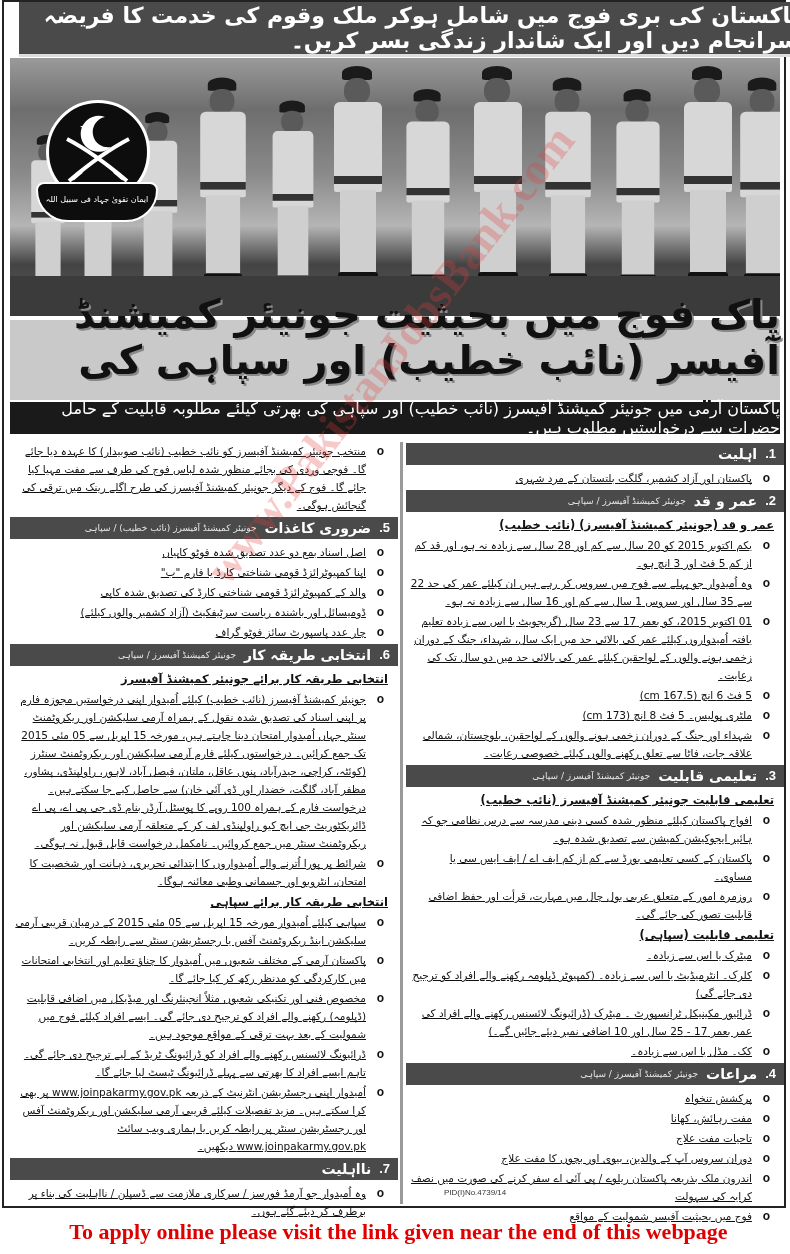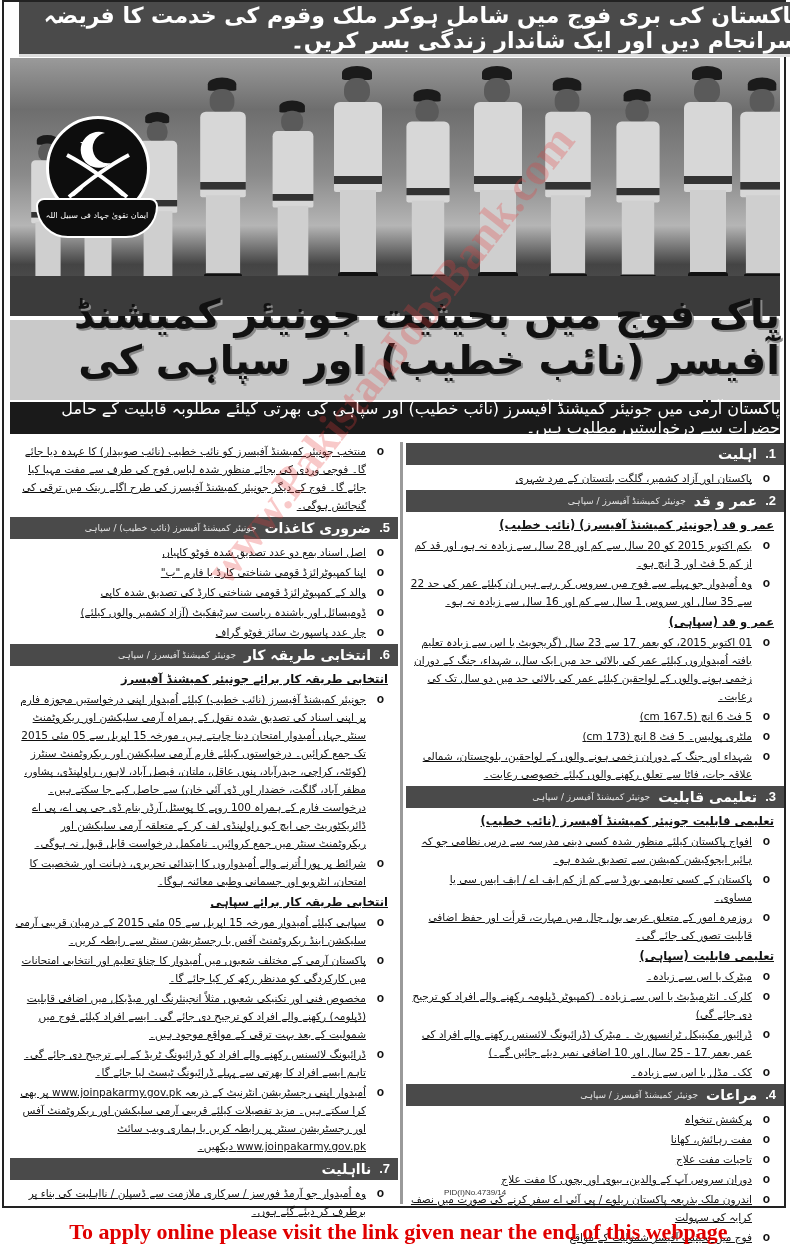--- a/index.html
+++ b/index.html
@@ -8,21 +8,21 @@
   .top-banner{position:absolute;left:15px;top:0;width:100%;height:52px;background:#4a4a4a;border-bottom:3px solid #ddd;display:flex;align-items:center;justify-content:center;direction:rtl;}
   .top-banner span{color:#fff;font-size:22px;font-weight:bold;letter-spacing:0;}
   .photo{position:absolute;left:6px;top:56px;width:770px;height:258px;background:linear-gradient(180deg,#9a9a9a 0%,#6e6e6e 20%,#8a8a8a 45%,#b5b5b5 65%,#444 80%,#5a5a5a 100%);overflow:hidden;}
   .soldier{position:absolute;bottom:20px;width:56px;height:230px;}
   .soldier .cap{position:absolute;top:0;left:12px;width:30px;height:14px;background:#1b1b1b;border-radius:50% 50% 10% 10%;}
   .soldier .head{position:absolute;top:12px;left:14px;width:26px;height:26px;background:#5a5a5a;border-radius:45%;}
   .soldier .body{position:absolute;top:36px;left:4px;width:48px;height:90px;background:#d7d7d7;border-radius:6px 6px 2px 2px;}
   .soldier .belt{position:absolute;top:110px;left:4px;width:48px;height:8px;background:#333;}
   .soldier .legs{position:absolute;top:124px;left:10px;width:36px;height:90px;background:#cfcfcf;}
   .soldier .boots{position:absolute;top:206px;left:8px;width:40px;height:14px;background:#111;border-radius:3px;}
-  .emblem{position:absolute;left:26px;top:58px;width:118px;height:140px;}
+  .emblem{position:absolute;left:26px;top:42px;width:118px;height:140px;}
   .emblem .disc{position:absolute;left:10px;top:0;width:98px;height:98px;border-radius:50%;background:#0d0d0d;border:3px solid #fff;}
   .emblem .ribbon{position:absolute;left:0;top:82px;width:118px;height:36px;background:#0d0d0d;border:2px solid #fff;border-radius:10px 10px 40px 40px;color:#fff;font-size:8px;text-align:center;line-height:32px;direction:rtl;}
   .road{position:absolute;left:0;bottom:0;width:100%;height:40px;background:#3b3b3b;}
   .headline{position:absolute;left:6px;top:318px;width:770px;height:80px;background:#c9c9c9;display:flex;align-items:center;justify-content:center;direction:rtl;border-bottom:3px solid #fff;}
   .headline span{font-size:40px;font-weight:bold;color:#111;text-shadow:2px 2px 0 #888;}
   .subline{position:absolute;left:6px;top:400px;width:770px;height:32px;background:#1a1a1a;display:flex;align-items:center;justify-content:center;direction:rtl;}
   .subline span{color:#fff;font-size:16px;font-weight:normal;}
   .col{position:absolute;top:438px;direction:rtl;font-size:10.5px;line-height:18px;}
   .col-right{left:402px;width:378px;}
   .col-left{left:6px;width:388px;}
@@ -184,21 +184,20 @@
     <div class="sec-head">
       <span class="num">2.</span>
       <span class="title">عمر و قد</span>
       <span class="sub">جونیئر کمیشنڈ آفیسرز / سپاہی</span>
     </div>
     <div class="subhead">عمر و قد (جونیئر کمیشنڈ آفیسرز) (نائب خطیب)</div>
     <ul class="b">
       <li>یکم اکتوبر 2015 کو 20 سال سے کم اور 28 سال سے زیادہ نہ ہو، اور قد کم از کم 5 فٹ اور 3 انچ ہو۔</li>
       <li>وہ اُمیدوار جو پہلے سے فوج میں سروس کر رہے ہیں ان کیلئے عمر کی حد 22 سے 35 سال اور سروس 1 سال سے کم اور 16 سال سے زیادہ نہ ہو۔</li>
     </ul>
-    <div class="subhead">عمر و قد (سپاہی)</div>
     <ul class="b">
       <li>01 اکتوبر 2015، کو بعمر 17 سے 23 سال (گریجویٹ یا اس سے زیادہ تعلیم یافتہ اُمیدواروں کیلئے عمر کی بالائی حد میں ایک سال، شہداء، جنگ کے دوران زخمی ہونے والوں کے لواحقین کیلئے عمر کی بالائی حد میں دو سال تک کی رعایت۔</li>
       <li>5 فٹ 6 انچ (167.5 cm)</li>
       <li>ملٹری پولیس۔ 5 فٹ 8 انچ (173 cm)</li>
       <li>شہداء اور جنگ کے دوران زخمی ہونے والوں کے لواحقین، بلوچستان، شمالی علاقہ جات، فاٹا سے تعلق رکھنے والوں کیلئے خصوصی رعایت۔</li>
     </ul>
 
     <div class="sec-head">
       <span class="num">3.</span>
       <span class="title">تعلیمی قابلیت</span>

